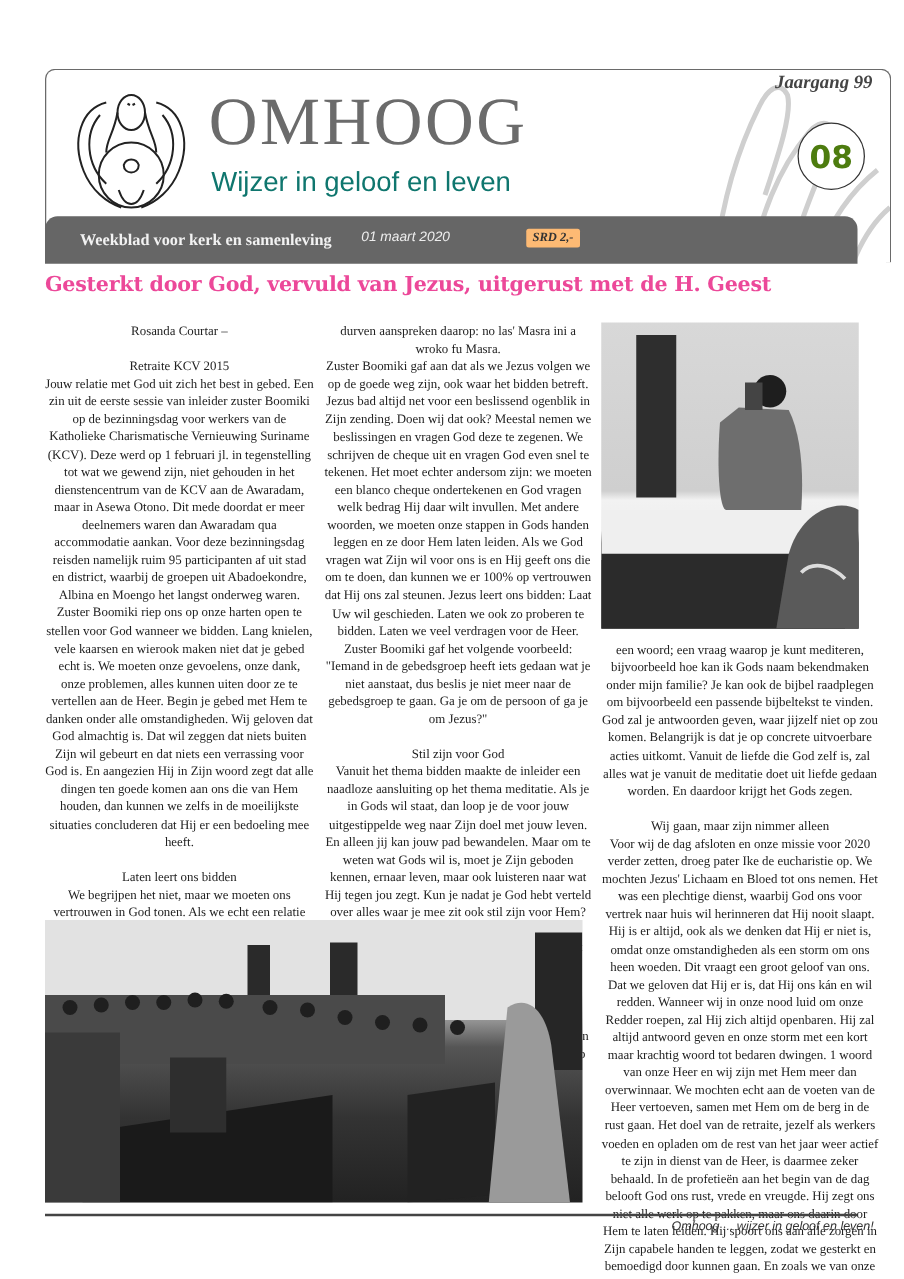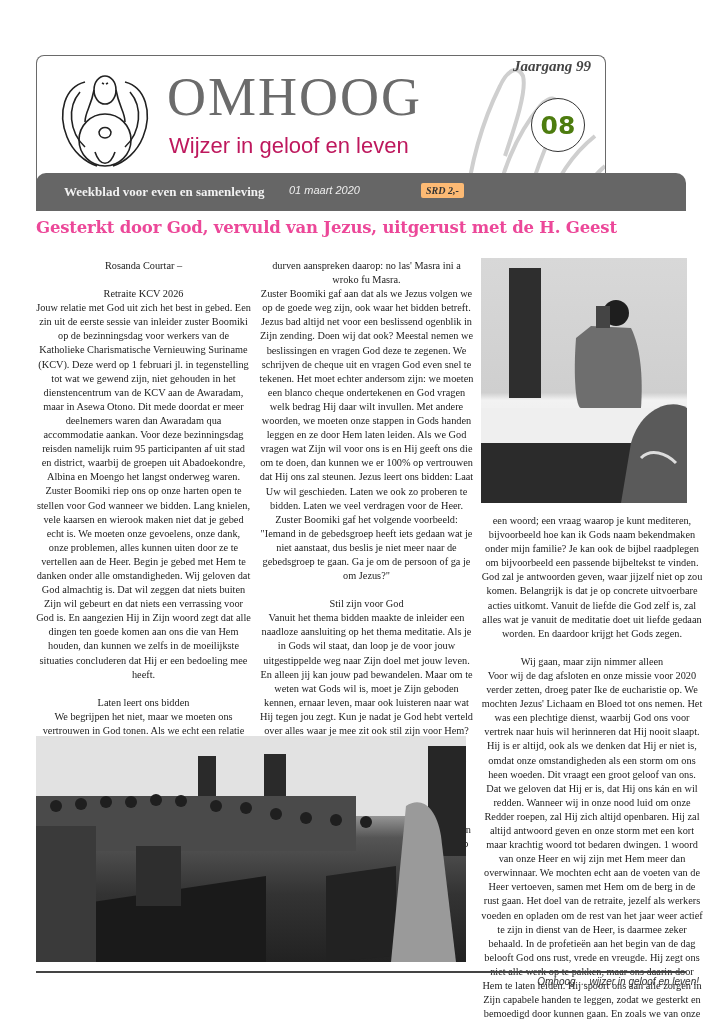--- a/index.html
+++ b/index.html
@@ -1,24 +1,24 @@
 <!DOCTYPE html>
 <html><head>
 <meta charset="utf-8">
 <style>
   html, body { margin: 0; padding: 0; background: #ffffff; }
   body { width: 723px; height: 1023px; position: relative; overflow: hidden;
          font-family: "DejaVu Serif", serif; color: #1a1a1a; }
-  .masthead { position: absolute; left: 36px; top: 55px; width: 570px; height: 155px;
+  .masthead { position: absolute; left: 36px; top: 55px; width: 677px; height: 155px;
               border: 1.5px solid #6a6a6a; border-radius: 8px 8px 0 0; border-bottom: none; box-sizing: border-box; overflow: hidden; background:#fff; }
   .logo { position: absolute; left: 18px; top: 6px; width: 100px; height: 120px; }
   .brand { position: absolute; left: 130px; top: 14px; font-family: "Liberation Serif", serif;
            font-size: 54px; color: #6b6b6b; letter-spacing: 2px; line-height: 1; }
   .tagline { position: absolute; left: 132px; top: 77px; font-family: "Liberation Sans", sans-serif;
-             font-size: 22px; color: #be185d; }
+             font-size: 22px; color: #0f766e; }
   .hands { position: absolute; right: 0; top: 0; width: 160px; height: 155px; }
   .jaargang { position: absolute; right: 14px; top: 2px; font-family: "Liberation Serif", serif;
               font-style: italic; font-weight: bold; font-size: 15px; color: #444; }
   .issue { position: absolute; right: 20px; top: 42px; width: 52px; height: 52px; border: 1.5px solid #333;
            border-radius: 50%; font-family: "DejaVu Sans", sans-serif; font-weight: bold; font-size: 25px;
            color: #4d7c0f; display: flex; align-items: center; justify-content: center; background: #fff; }
   .bar { position: absolute; left: 36px; top: 173px; width: 650px; height: 38px; background: #666666;
          border-radius: 10px 10px 0 0; }
   .bar-label { position: absolute; left: 28px; top: 11px; font-family: "Liberation Serif", serif; font-weight: bold;
                font-size: 13px; color: #f2f2f2; }
@@ -70,31 +70,31 @@
       <path d="M50 155 C55 120 70 80 95 50 C105 38 118 40 112 60 C105 85 90 110 80 155"></path>
       <path d="M100 155 C110 125 125 100 150 80"></path>
       <path d="M130 155 C138 135 148 120 160 110"></path>
     </g>
   </svg>
   <div class="jaargang">Jaargang 99</div>
   <div class="issue">08</div>
 </div>
 
 <div class="bar">
-  <span class="bar-label">Weekblad voor even en samenleving</span>
+  <span class="bar-label">Weekblad voor kerk en samenleving</span>
   <span class="bar-date">01 maart 2020</span>
   <span class="bar-price">SRD 2,-</span>
 </div>
 
 <h1 class="headline" style="margin:0;">Gesterkt door God, vervuld van Jezus, uitgerust met de H. Geest</h1>
 
 <div class="col col1">
   <p>Rosanda Courtar –</p>
   <div class="gap"></div>
-  <p>Retraite KCV 2026</p>
+  <p>Retraite KCV 2015</p>
   <p>Jouw relatie met God uit zich het best in gebed. Een zin uit de eerste sessie van inleider zuster Boomiki op de bezinningsdag voor werkers van de Katholieke Charismatische Vernieuwing Suriname (KCV). Deze werd op 1 februari jl. in tegenstelling tot wat we gewend zijn, niet gehouden in het dienstencentrum van de KCV aan de Awaradam, maar in Asewa Otono. Dit mede doordat er meer deelnemers waren dan Awaradam qua accommodatie aankan. Voor deze bezinningsdag reisden namelijk ruim 95 participanten af uit stad en district, waarbij de groepen uit Abadoekondre, Albina en Moengo het langst onderweg waren. Zuster Boomiki riep ons op onze harten open te stellen voor God wanneer we bidden. Lang knielen, vele kaarsen en wierook maken niet dat je gebed echt is. We moeten onze gevoelens, onze dank, onze problemen, alles kunnen uiten door ze te vertellen aan de Heer. Begin je gebed met Hem te danken onder alle omstandigheden. Wij geloven dat God almachtig is. Dat wil zeggen dat niets buiten Zijn wil gebeurt en dat niets een verrassing voor God is. En aangezien Hij in Zijn woord zegt dat alle dingen ten goede komen aan ons die van Hem houden, dan kunnen we zelfs in de moeilijkste situaties concluderen dat Hij er een bedoeling mee heeft.</p>
   <div class="gap"></div>
   <p>Laten leert ons bidden</p>
   <p>We begrijpen het niet, maar we moeten ons vertrouwen in God tonen. Als we echt een relatie met onze levende God hebben, dan betekent dat dat we regelmatig contact met elkaar hebben. Bid dus zonder ophouden. Vertel God de gehele dag door wat je bezighoudt. Bij het bidden is onze houding ook belangrijk. Naderen we God nederig of nemen we vol trots plaats op een troon naast Zijn troon? Vooral voor werkers in Gods wijngaard is trots een bekende val. We moeten ervoor waken en elkaar</p>
 </div>
 
 <div class="col col2">
   <p>durven aanspreken daarop: no las' Masra ini a wroko fu Masra.</p>
   <p>Zuster Boomiki gaf aan dat als we Jezus volgen we op de goede weg zijn, ook waar het bidden betreft. Jezus bad altijd net voor een beslissend ogenblik in Zijn zending. Doen wij dat ook? Meestal nemen we beslissingen en vragen God deze te zegenen. We schrijven de cheque uit en vragen God even snel te tekenen. Het moet echter andersom zijn: we moeten een blanco cheque ondertekenen en God vragen welk bedrag Hij daar wilt invullen. Met andere woorden, we moeten onze stappen in Gods handen leggen en ze door Hem laten leiden. Als we God vragen wat Zijn wil voor ons is en Hij geeft ons die om te doen, dan kunnen we er 100% op vertrouwen dat Hij ons zal steunen. Jezus leert ons bidden: Laat Uw wil geschieden. Laten we ook zo proberen te bidden. Laten we veel verdragen voor de Heer. Zuster Boomiki gaf het volgende voorbeeld: "Iemand in de gebedsgroep heeft iets gedaan wat je niet aanstaat, dus beslis je niet meer naar de gebedsgroep te gaan. Ga je om de persoon of ga je om Jezus?"</p>
   <div class="gap"></div>

